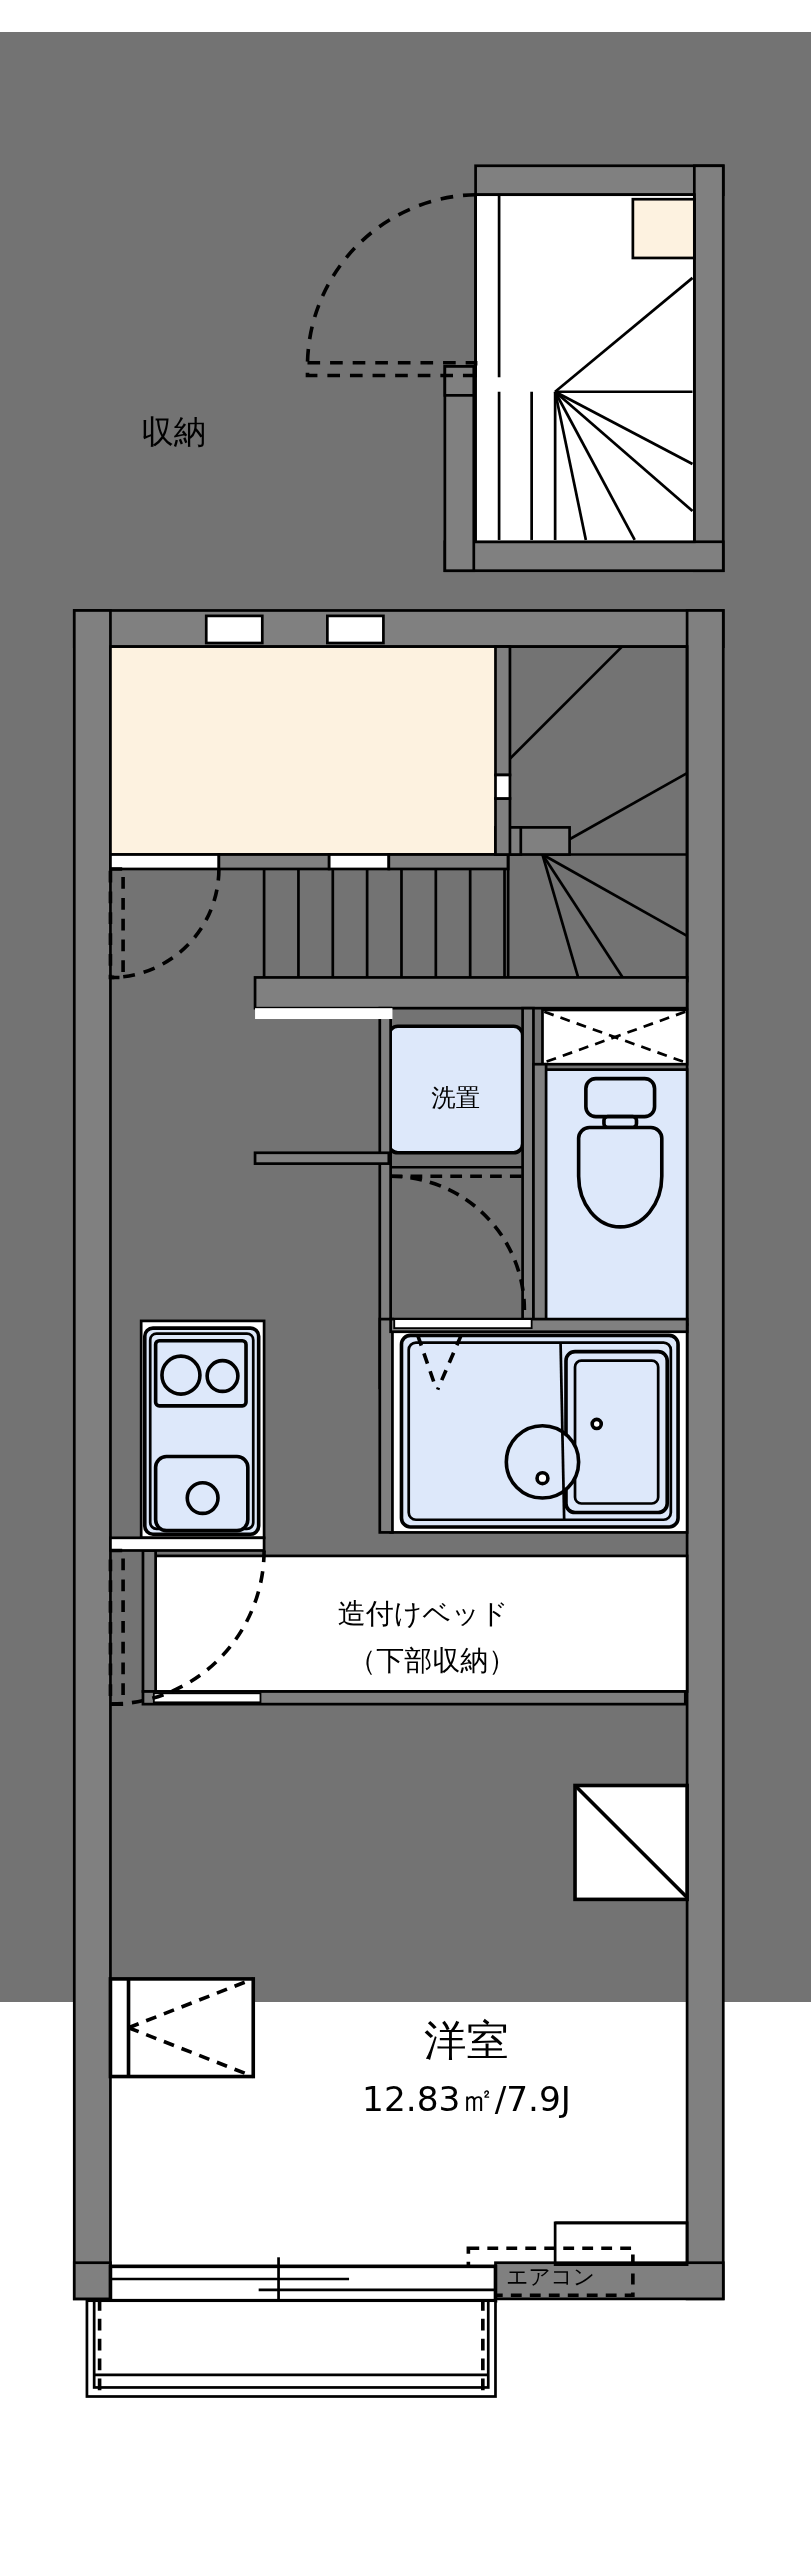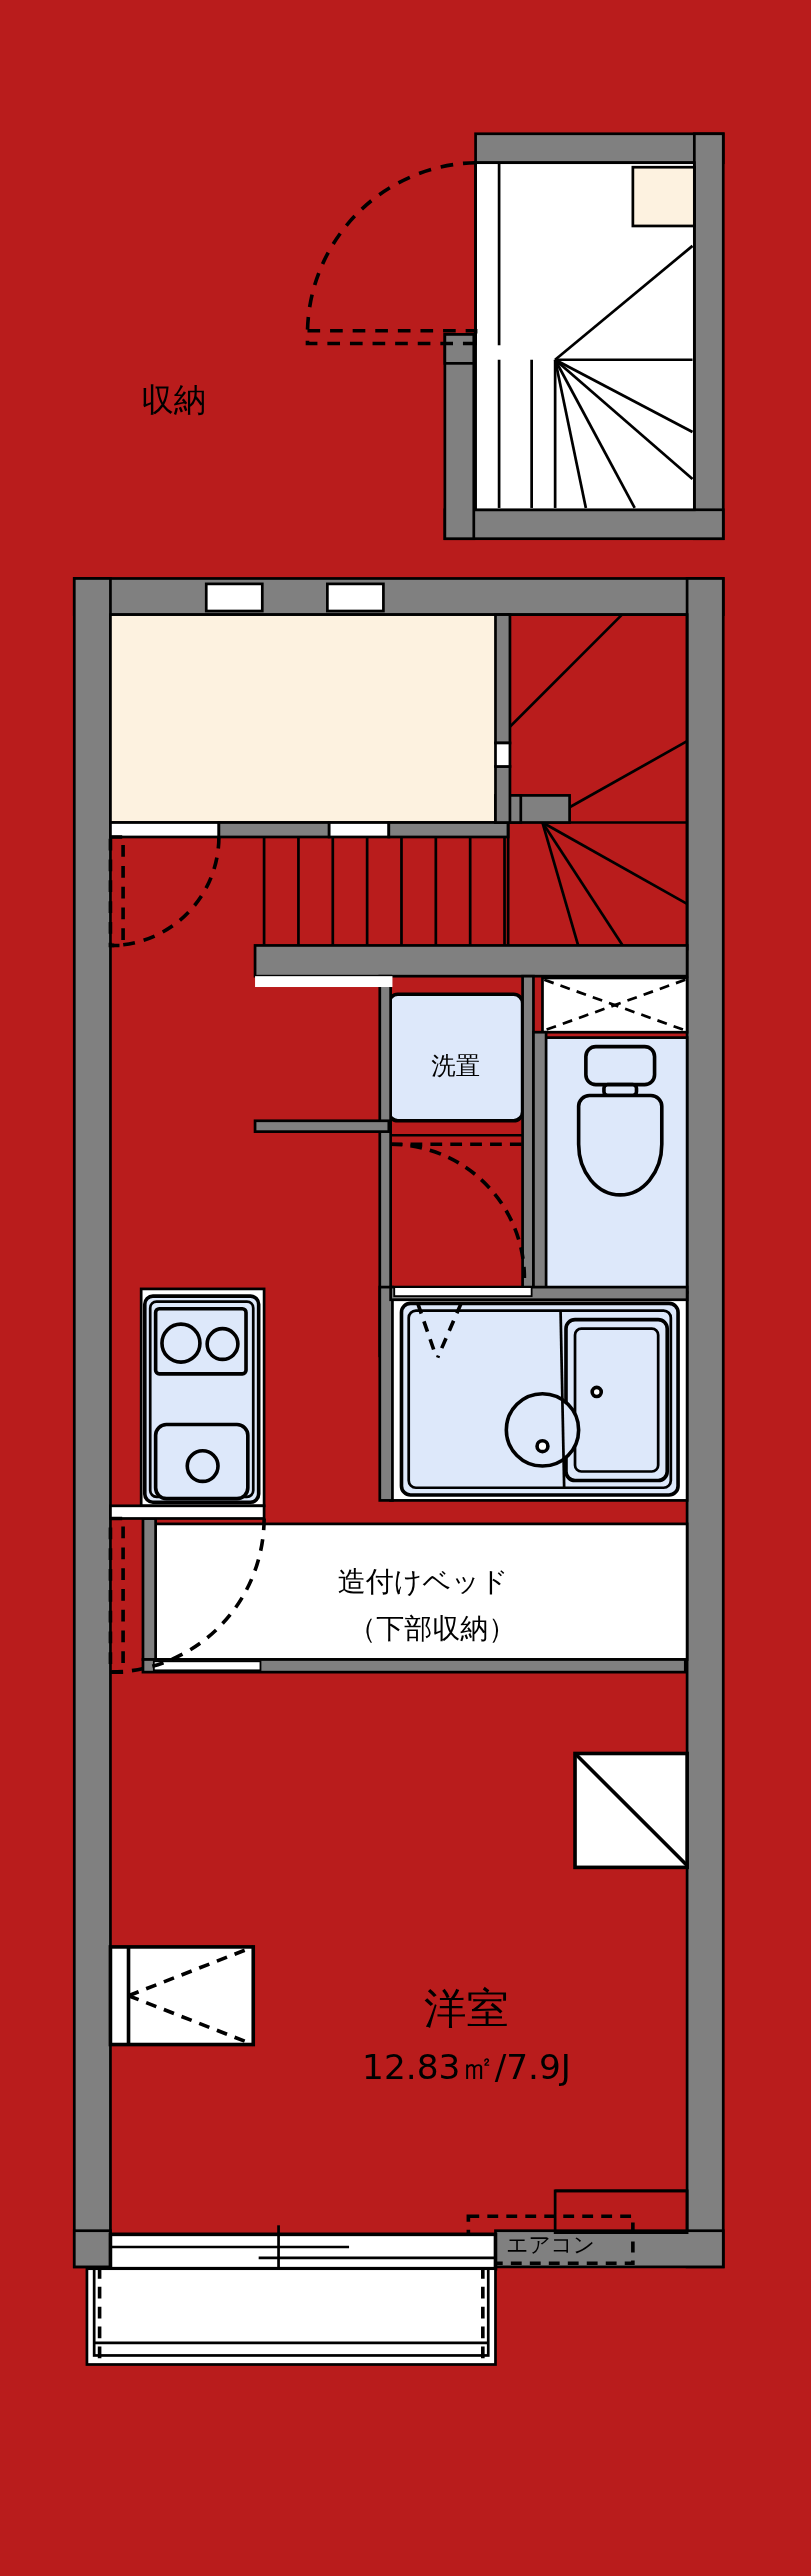--- a/index.html
+++ b/index.html
@@ -1,17 +1,17 @@
 <!DOCTYPE html>
 <html style="font-size:14.5px"><head>
 <meta charset="utf-8">
 <style>
   html,body{margin:0;padding:0;background:#ffffff;}
   body{width:812px;height:2576px;font-family:"Liberation Sans","DejaVu Sans",sans-serif;}
-  #plan-root{position:relative;width:812px;height:2576px;background:#b91c1c;}
+  #plan-root{position:relative;width:812px;height:1970px;background:#737373;margin-top:32px;}
   svg{display:block;}
   .rmlabel{font-family:"DejaVu Sans","Liberation Sans",sans-serif;fill:#000;}
 </style>
 </head>
 <body>
 
 <div id="plan-root">
 
 <svg width="812" height="2576" viewBox="0 0 898 2850" xmlns="http://www.w3.org/2000/svg">
 

